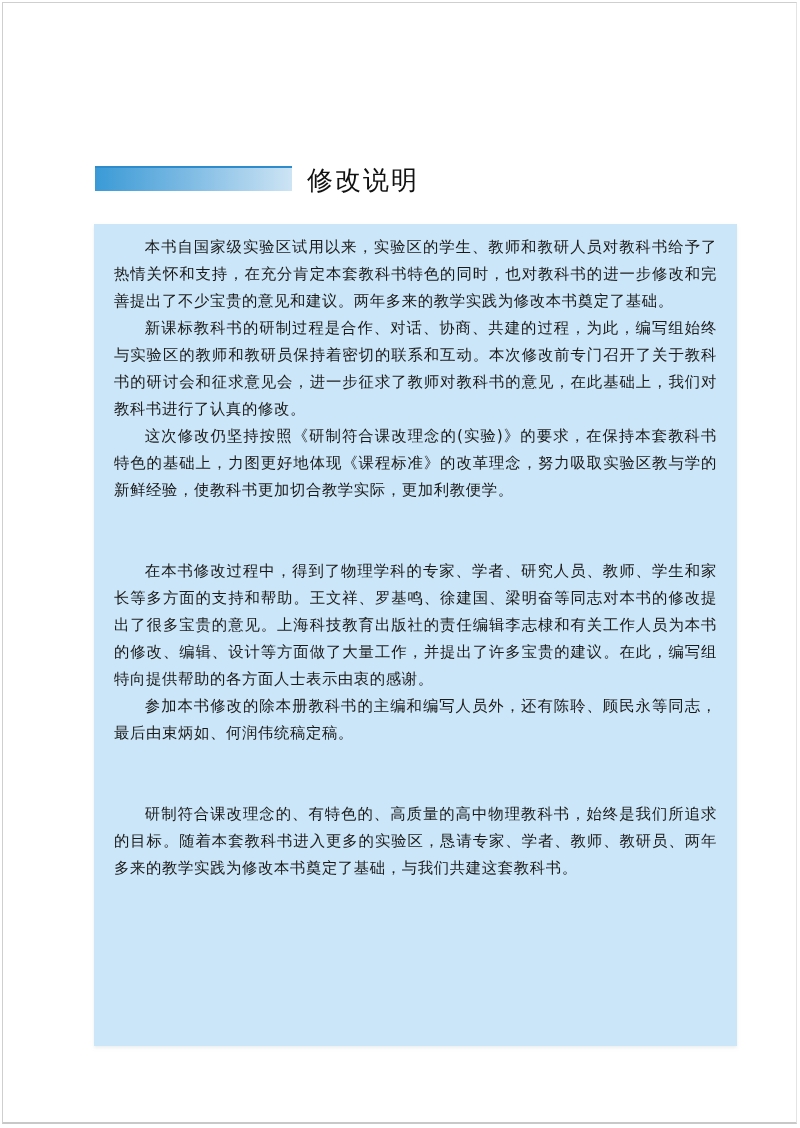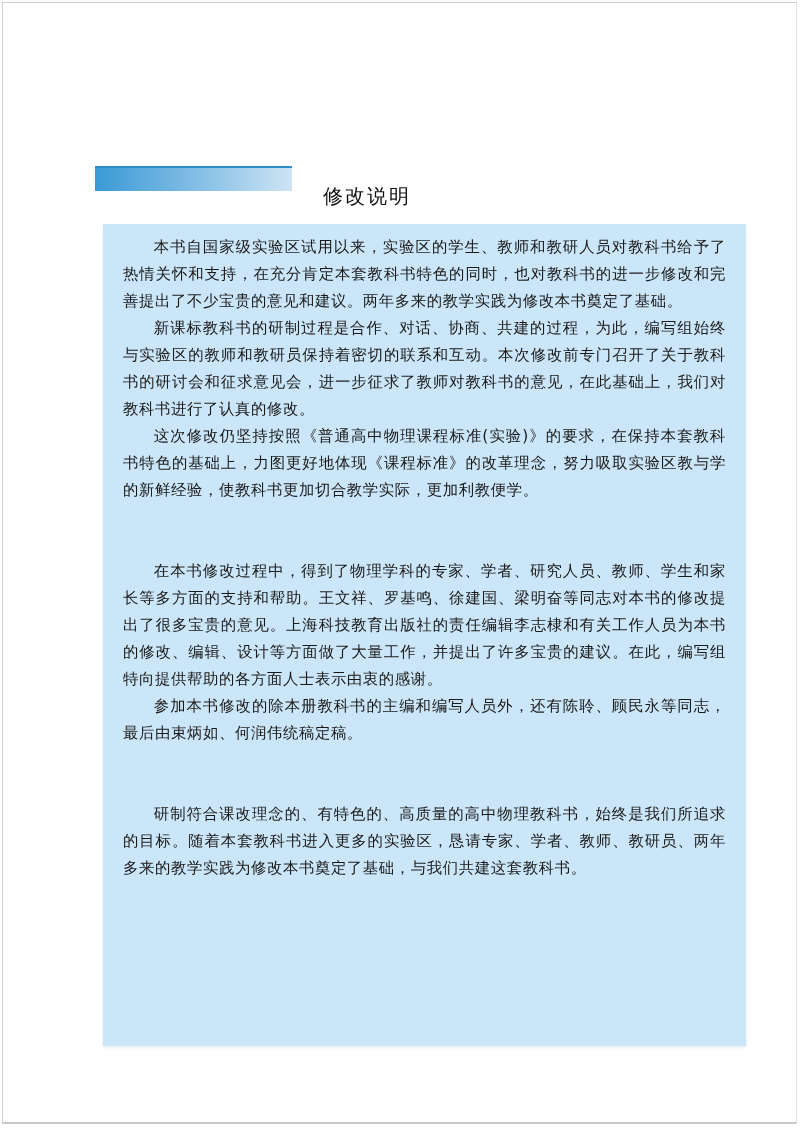--- a/index.html
+++ b/index.html
@@ -4,44 +4,44 @@
 <style>
   html, body { margin: 0; padding: 0; background: #ffffff; }
   body { width: 800px; height: 1128px; position: relative; overflow: hidden;
          font-family: "DejaVu Sans", "Liberation Sans", sans-serif; color: #1a1a1a; }
   .page-frame { position: absolute; left: 2px; top: 2px; width: 795px; height: 1122px;
                 border-left: 1px solid #cfcfcf; border-top: 1px solid #cfcfcf;
                 border-right: 1px solid #e4e4e4; border-bottom: 2px solid #c8c8c8; box-sizing: border-box; }
   .title-bar { position: absolute; left: 95px; top: 166px; width: 197px; height: 25px;
                background: linear-gradient(to right, #3a9ad6 0%, #7ab9e3 45%, #cde4f4 100%);
                border-top: 2px solid #2f8ccc; box-sizing: border-box; }
-  .page-title { position: absolute; left: 307px; top: 163px; font-size: 20px; letter-spacing: 2px;
-                color: #111; font-weight: normal; margin: 16px; line-height: 34px; }
-  .content-box { position: absolute; left: 103px; top: 224px; width: 643px; height: 822px;
+  .page-title { position: absolute; left: 307px; top: 163px; font-size: 26px; letter-spacing: 2px;
+                color: #111; font-weight: normal; margin: 0; line-height: 34px; }
+  .content-box { position: absolute; left: 94px; top: 224px; width: 643px; height: 822px;
                  background: #cbe6f8; box-shadow: 0 2px 3px rgba(200,210,215,0.35); box-sizing: border-box;
                  padding: 10px 20px 0 20px; }
   .para { margin: 0; font-size: 15.4px; line-height: 27px; text-indent: 2em; text-align: justify;
           letter-spacing: 0.6px; }
   .gap-large { height: 54px; }
   .signature { position: absolute; right: 36px; top: 676px; text-align: right; font-size: 14px;
                font-family: "DejaVu Serif", "Liberation Serif", serif; line-height: 27px; }
   .sig-author { letter-spacing: 20px; padding-right: 6px; }
 </style>
 </head>
 <body>
 
 <div class="page-frame"></div>
 
 <div class="title-bar"></div>
 <h1 class="page-title">修改说明</h1>
 
 <div class="content-box">
   <p class="para">本书自国家级实验区试用以来，实验区的学生、教师和教研人员对教科书给予了热情关怀和支持，在充分肯定本套教科书特色的同时，也对教科书的进一步修改和完善提出了不少宝贵的意见和建议。两年多来的教学实践为修改本书奠定了基础。</p>
   <p class="para">新课标教科书的研制过程是合作、对话、协商、共建的过程，为此，编写组始终与实验区的教师和教研员保持着密切的联系和互动。本次修改前专门召开了关于教科书的研讨会和征求意见会，进一步征求了教师对教科书的意见，在此基础上，我们对教科书进行了认真的修改。</p>
-  <p class="para">这次修改仍坚持按照《普通高中物理课程标准(实验)》的要求，在保持本套教科书特色的基础上，力图更好地体现《课程标准》的改革理念，努力吸取实验区教与学的新鲜经验，使教科书更加切合教学实际，更加利教便学。</p>
+  <p class="para">这次修改仍坚持按照《研制符合课改理念的(实验)》的要求，在保持本套教科书特色的基础上，力图更好地体现《课程标准》的改革理念，努力吸取实验区教与学的新鲜经验，使教科书更加切合教学实际，更加利教便学。</p>
 
   <div class="gap-large"></div>
 
   <p class="para">在本书修改过程中，得到了物理学科的专家、学者、研究人员、教师、学生和家长等多方面的支持和帮助。王文祥、罗基鸣、徐建国、梁明奋等同志对本书的修改提出了很多宝贵的意见。上海科技教育出版社的责任编辑李志棣和有关工作人员为本书的修改、编辑、设计等方面做了大量工作，并提出了许多宝贵的建议。在此，编写组特向提供帮助的各方面人士表示由衷的感谢。</p>
   <p class="para">参加本书修改的除本册教科书的主编和编写人员外，还有陈聆、顾民永等同志，最后由束炳如、何润伟统稿定稿。</p>
 
   <div class="gap-large"></div>
 
   <p class="para">研制符合课改理念的、有特色的、高质量的高中物理教科书，始终是我们所追求的目标。随着本套教科书进入更多的实验区，恳请专家、学者、教师、教研员、两年多来的教学实践为修改本书奠定了基础，与我们共建这套教科书。</p>
 

